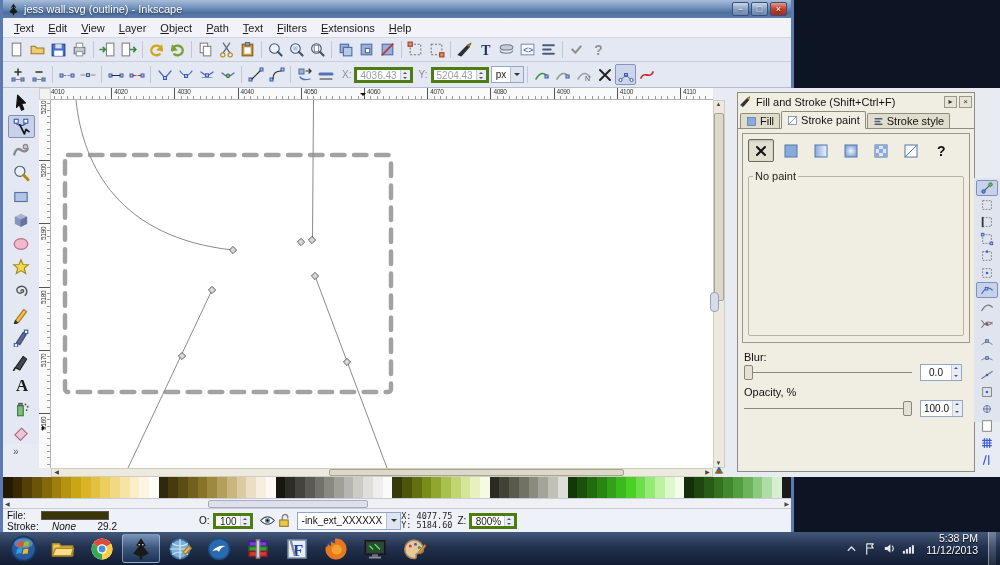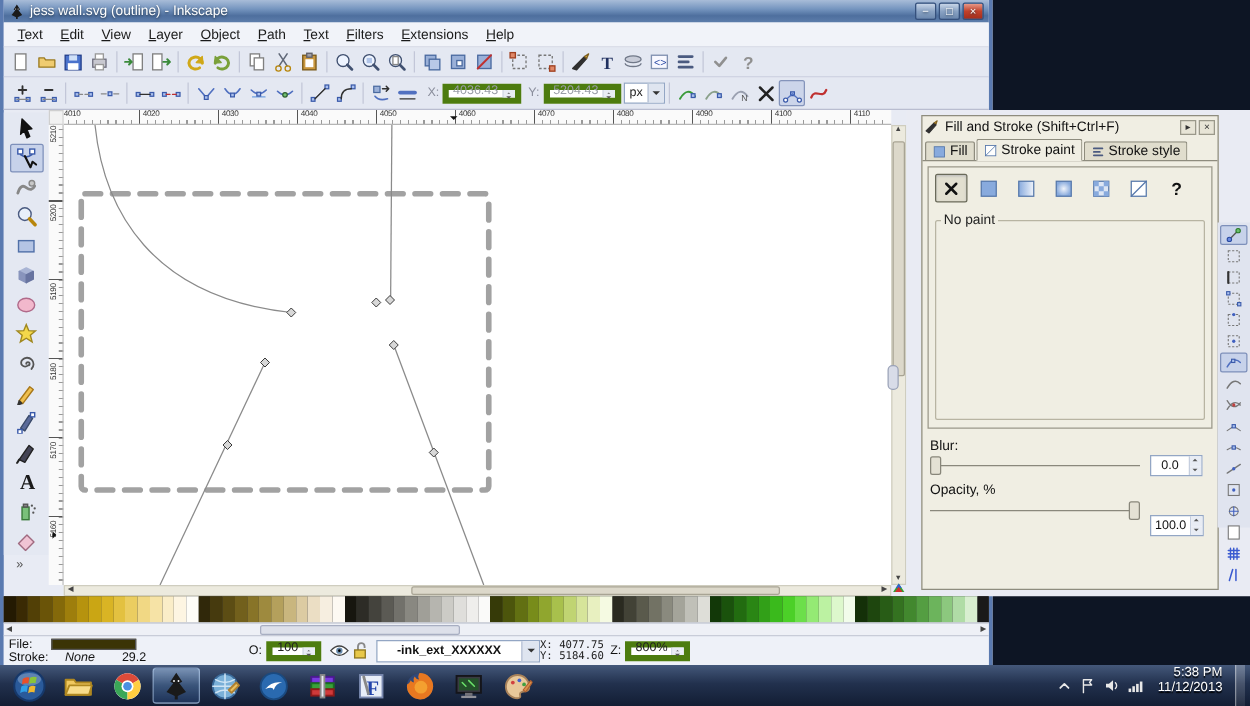--- a/index.html
+++ b/index.html
@@ -16,21 +16,21 @@
   #menubar{position:absolute;left:0;top:18px;right:0;height:20px;background:#f1f3f9;border-bottom:1px solid #d3d7e4;display:flex;align-items:center;padding-left:4px;font-size:11px}
   .menu-item{padding:2px 7px;color:#1a1a1a}
   .menu-item::first-letter{text-decoration:underline}
   
   #cmdbar{position:absolute;left:0;top:38px;right:0;height:24px;background:#e4e8f2;border-bottom:1px solid #c9cdde;display:flex;align-items:center;padding-left:3px}
   #nodebar{position:absolute;left:0;top:62px;right:0;height:26px;background:#e4e8f2;border-bottom:1px solid #b9bdd0;display:flex;align-items:center;padding-left:4px;font-size:10px}
   .tbtn{width:21px;height:21px;display:flex;align-items:center;justify-content:center;border:1px solid transparent;border-radius:2px;flex:none}
   .tbtn.active{background:#ccd5ea;border-color:#8494bb}
   .sep{width:1px;height:17px;background:#c2c6d8;margin:0 3px;flex:none}
   .coordlbl{color:#8a8e9c;margin:0 3px 0 6px}
-  .spin{display:flex;height:16px;border:5px solid #4d7c0f;background:#fff;align-items:flex-end}
+  .spin{display:flex;height:16px;border:3px solid #4d7c0f;background:#fff;align-items:flex-start}
   .spin .val{padding:0 3px;color:#9a9ea8;font-size:10px;min-width:38px;text-align:right}
   .spin .val.dark{color:#222}
   .arrows{width:10px;height:100%;border-left:1px solid #c5cede;display:flex;flex-direction:column}
   .arrows i{flex:1;position:relative;background:#e8ecf4}
   .arrows i::after{content:"";position:absolute;left:2px;top:2px;border:2.5px solid transparent}
   .arrows i.up::after{border-bottom-color:#555;top:0}
   .arrows i.dn::after{border-top-color:#555}
   .dropdown{display:flex;height:17px;border:1px solid #93a6c4;background:#fff;align-items:center;margin-left:2px}
   .dropdown .val{padding:0 4px;font-size:10px;color:#222}
   .dropdown .ddbtn{width:13px;height:100%;background:#dfe5f0;border-left:1px solid #b5c0d4;position:relative}
@@ -91,21 +91,21 @@
   #statusbar{position:absolute;left:0;top:508px;right:0;height:24px;background:#eef1f8;border-top:1px solid #c8ccd8;display:flex;align-items:center;font-size:10px;color:#111}
   #fs-block{display:flex;flex-direction:column;justify-content:center;gap:1px;padding-left:4px;width:196px;flex:none}
   .fs-row{display:flex;align-items:center;height:10px}
   .fs-lbl{width:34px}
   #fill-swatch{width:68px;height:9px;border:1px solid #555}
   #stroke-none{font-style:italic;width:46px;text-align:center}
   #stroke-width{width:30px;text-align:right}
   #o-block{display:flex;align-items:center;gap:3px;flex:none}
   .mini-icon{width:17px;height:17px;flex:none}
   #layer-dd{display:flex;height:18px;border:1px solid #93a6c4;background:#fff;align-items:center;margin-left:4px;flex:none}
-  #layer-dd .val{padding:0 16px;font-size:10px;font-weight:bold}
+  #layer-dd .val{padding:0 4px;font-size:10px;font-weight:normal}
   #status-msg{margin-left:8px;font-size:11px;flex:1;white-space:nowrap;overflow:hidden}
   #xy-block{font-family:"DejaVu Sans Mono",monospace;font-size:8.5px;line-height:9px;text-align:left;flex:none;margin-right:5px;color:#222}
   #z-block{display:flex;align-items:center;gap:3px;flex:none;margin-right:8px}
   
   #taskbar{position:absolute;left:0;top:532px;width:1000px;height:33px;background:linear-gradient(#44587a,#22314e 45%,#121d33);display:flex;align-items:center;padding-left:3px}
   .taskbtn{width:38px;height:29px;display:flex;align-items:center;justify-content:center;border-radius:3px;flex:none;margin-right:1px}
   .taskbtn.active{background:linear-gradient(rgba(170,200,235,.55),rgba(90,130,180,.45) 50%,rgba(40,70,120,.5));border:1px solid rgba(200,225,255,.5)}
   .taskbtn.start{width:40px}
   #tray{margin-left:auto;display:flex;gap:4px;padding-right:4px}
   .trayicon{width:15px;height:15px}
@@ -746,21 +746,21 @@
             <span class="val">0.0</span>
             <div class="arrows">
               <i class="up"></i>
               <i class="dn"></i>
             </div>
           </div>
       <div class="prow-label" style="top:293px">Opacity, %</div>
       <div class="slider-track" style="left:6px;top:315px;width:168px">
         <div class="slider-thumb" style="left:159px"></div>
       </div>
-      <div class="pspin" style="left:182px;top:319px">
+      <div class="pspin" style="left:182px;top:307px">
             <span class="val">100.0</span>
             <div class="arrows">
               <i class="up"></i>
               <i class="dn"></i>
             </div>
           </div>
     </div>
     <div id="snapbar">
           <div class="snapbtn active">
             <svg viewBox="0 0 16 16" width="14" height="14">

